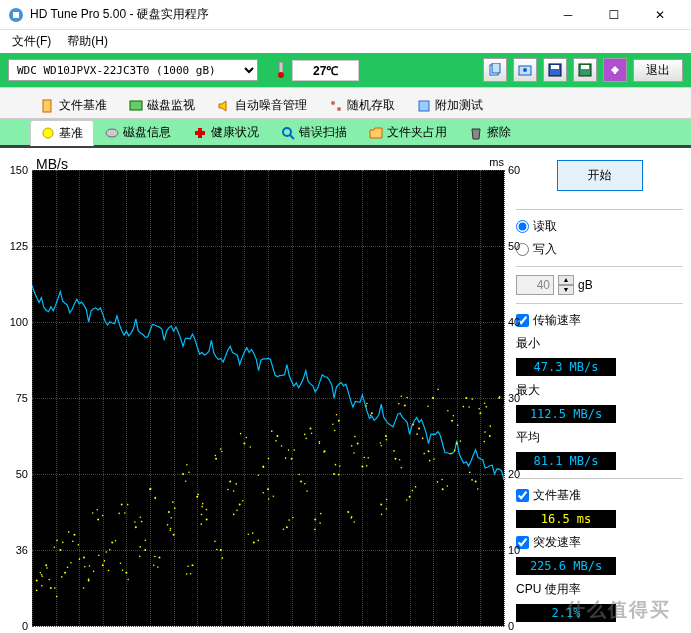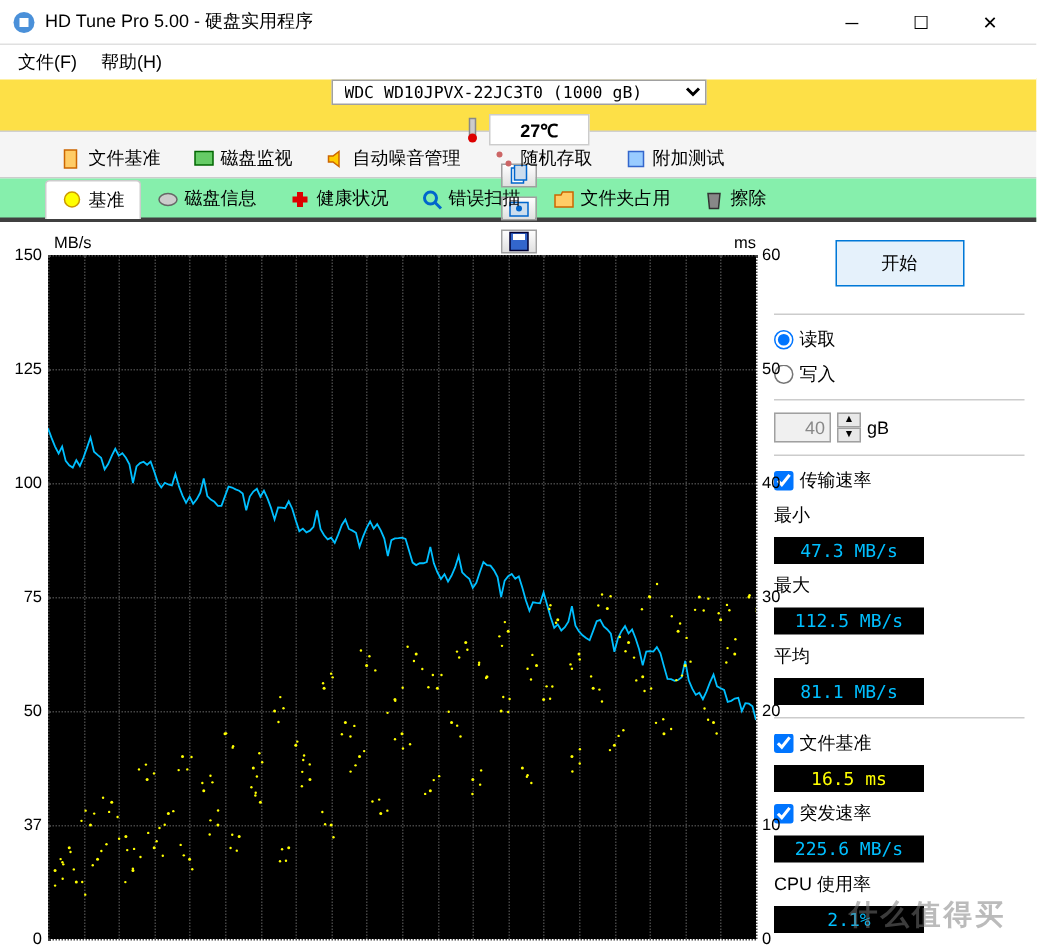--- a/index.html
+++ b/index.html
@@ -4,40 +4,40 @@
 <style>
 * { margin:0; padding:0; box-sizing:border-box; font-family:"Microsoft YaHei","SimSun",Arial,sans-serif; font-size:12px; }
 body { background:#fff; width:691px; height:633px; overflow:hidden; position:relative; }
 .titlebar { height:30px; background:#fff; display:flex; align-items:center; padding:0 8px; border-bottom:1px solid #e0e0e0; }
 .titlebar .icon { width:16px; height:16px; margin-right:6px; }
 .titlebar .title { flex:1; color:#000; font-size:12px; }
 .winbtns { display:flex; }
 .winbtn { width:46px; height:30px; display:flex; align-items:center; justify-content:center; color:#000; }
 .menubar { height:22px; display:flex; align-items:center; padding:0 4px; background:#fff; }
 .menubar .item { padding:2px 8px; }
-.toolbar { height:36px; background:#fde047; border-top:1px solid #fff; border-bottom:1px solid #d0d0d0; display:flex; align-items:center; padding:0 8px; gap:6px;flex-direction:column; }
+.toolbar { height:36px; background:#22c55e; border-top:1px solid #fff; border-bottom:1px solid #d0d0d0; display:flex; align-items:center; padding:0 8px; gap:6px; }
 .drive-select { width:250px; height:22px; border:1px solid #a0a0a0; background:#fff; font-family:monospace; font-size:11px; padding:0 4px; }
 .temp-box { display:flex; align-items:center; gap:4px; margin-left:10px; }
 .temp-val { background:#fff; border:1px solid #ccc; padding:1px 20px; font-weight:bold; }
 .toolbar-spacer { flex:1; }
 .tbtn { width:24px; height:24px; border:1px solid #a0a0a0; background:linear-gradient(#fefefe,#e0e0e0); display:flex; align-items:center; justify-content:center; }
 .exit-btn { padding:2px 12px; border:1px solid #a0a0a0; background:linear-gradient(#fefefe,#e0e0e0); }
 .tabrow { display:flex; background:#f5f5f5; border-bottom:1px solid #ccc; padding-top:4px; }
 .tabrow2 { display:flex; background:#86efac; border-bottom:3px solid #404040; }
 .tab { padding:4px 10px; display:flex; align-items:center; gap:4px; border:1px solid transparent; border-bottom:none; cursor:default; }
 .tab.active { background:#fff; border-color:#ccc; border-radius:3px 3px 0 0; position:relative; top:1px; }
 .tab .ticon { width:14px; height:14px; }
 .content { display:flex; padding:8px; gap:8px; }
 .chart-area { position:relative; width:500px; height:480px; }
 .chart-bg { position:absolute; left:24px; top:14px; width:472px; height:456px; background:#000; }
 .grid-line-h { position:absolute; left:0; width:100%; border-top:1px dotted #444; }
 .grid-line-v { position:absolute; top:0; height:100%; border-left:1px dotted #444; }
 .y-label-left { position:absolute; right:480px; font-size:11px; color:#000; text-align:right; }
 .y-label-right { position:absolute; left:500px; font-size:11px; color:#000; }
-.axis-title-left { position:absolute; left:28px; top:0; font-size:11px; }
+.axis-title-left { position:absolute; left:28px; top:0; font-size:14px; }
 .axis-title-right { position:absolute; right:4px; top:0; font-size:11px; }
 .side-panel { flex:1; display:flex; flex-direction:column; gap:6px; padding-top:4px; }
 .start-btn { padding:6px 30px; border:1px solid #0078d7; background:#e5f1fb; color:#000; align-self:center; margin-bottom:10px; }
 .radio-row,.check-row { display:flex; align-items:center; gap:4px; }
 .spin-row { display:flex; align-items:center; gap:4px; }
 .spin-input { width:38px; height:20px; border:1px solid #a0a0a0; text-align:right; padding-right:3px; background:#f0f0f0; color:#888; }
 .spin-btns { display:flex; flex-direction:column; }
 .spin-btn { width:16px; height:10px; border:1px solid #a0a0a0; background:#e8e8e8; font-size:7px; line-height:7px; text-align:center; }
 .stat-label { font-size:12px; color:#000; }
 .stat-val { background:#000; padding:2px 4px; font-family:monospace; font-size:12px; text-align:center; width:100px; }
@@ -466,21 +466,21 @@
         <circle cx="472.54553872666264" cy="237.52422168301507" r="0.8" fill="#ffff00"></circle>
         <circle cx="472.54545201482557" cy="235.71061028570028" r="0.8" fill="#ffff00"></circle>
         <circle cx="467.70433300343393" cy="226.80789935101384" r="0.8" fill="#ffff00"></circle>
       </svg>
     <div id="yticks">
         <span class="y-label-left" style="top: 8px; margin-left: 32px;">150</span>
         <span class="y-label-left" style="top: 84px;">125</span>
         <span class="y-label-left" style="top: 160px;">100</span>
         <span class="y-label-left" style="top: 236px;">75</span>
         <span class="y-label-left" style="top: 312px;">50</span>
-        <span class="y-label-left" style="top: 388px;">37</span>
+        <span class="y-label-left" style="top: 388px;">36</span>
         <span class="y-label-left" style="top: 464px;">0</span>
         <span class="y-label-right" style="top: 8px;">60</span>
         <span class="y-label-right" style="top: 84px;">50</span>
         <span class="y-label-right" style="top: 160px;">40</span>
         <span class="y-label-right" style="top: 236px;">30</span>
         <span class="y-label-right" style="top: 312px;">20</span>
         <span class="y-label-right" style="top: 388px;">10</span>
         <span class="y-label-right" style="top: 464px;">0</span>
       </div>
   </div>

